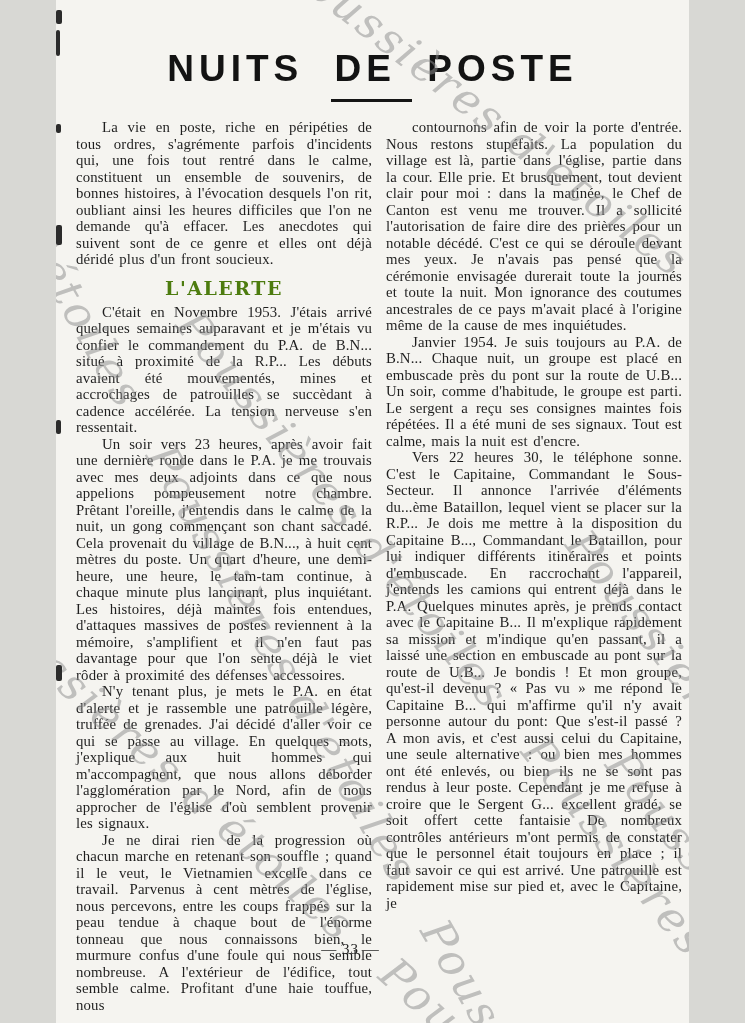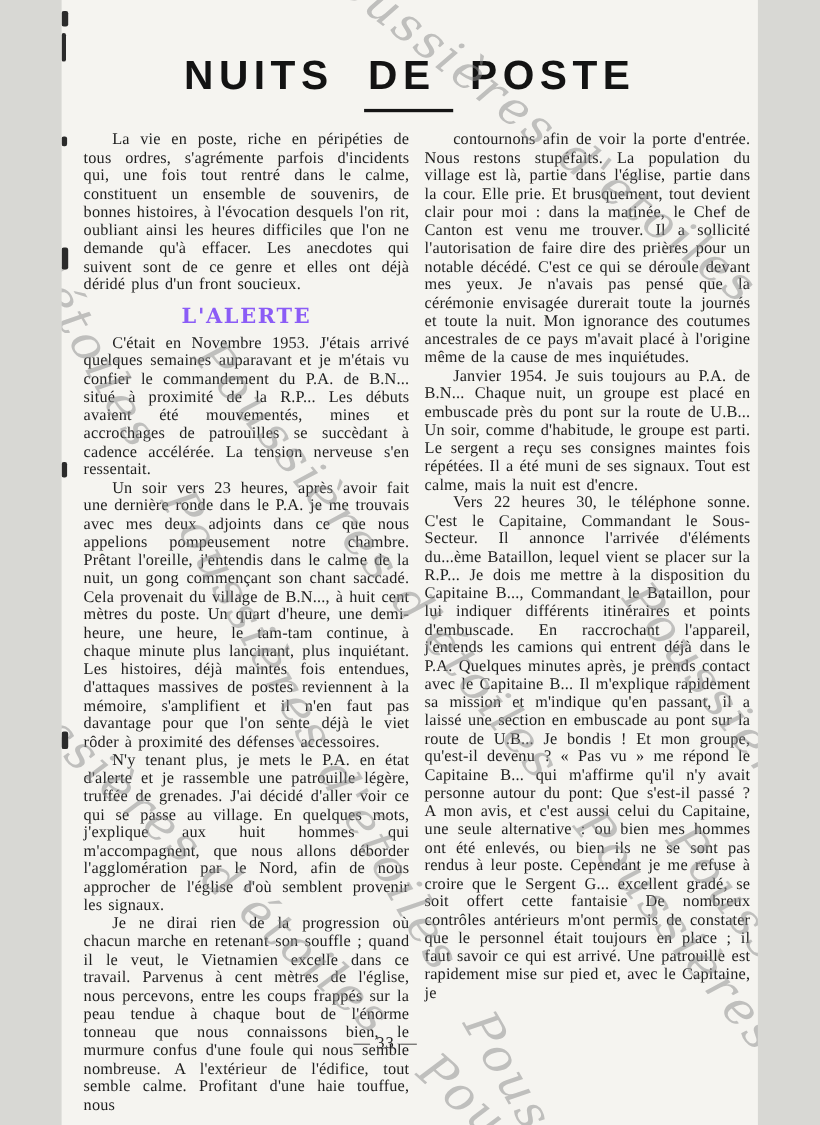--- a/index.html
+++ b/index.html
@@ -45,21 +45,21 @@
     word-spacing:1.6px;
     hyphens:manual;
   }
   .section-heading{
     margin:9px 0 5px 0;
     text-align:center;
     font-family:"DejaVu Serif", serif;
     font-weight:bold;
     font-size:19px;
     letter-spacing:1.5px;
-    color:#8b5cf6;
+    color:#4d7c0f;
   }
   
   .footer{
     position:absolute;top:941px;left:0;width:100%;
     text-align:center;
     font-size:15px;
     letter-spacing:1px;
     transform:translateX(-22px);
     color:#1e1e1e;
   }

